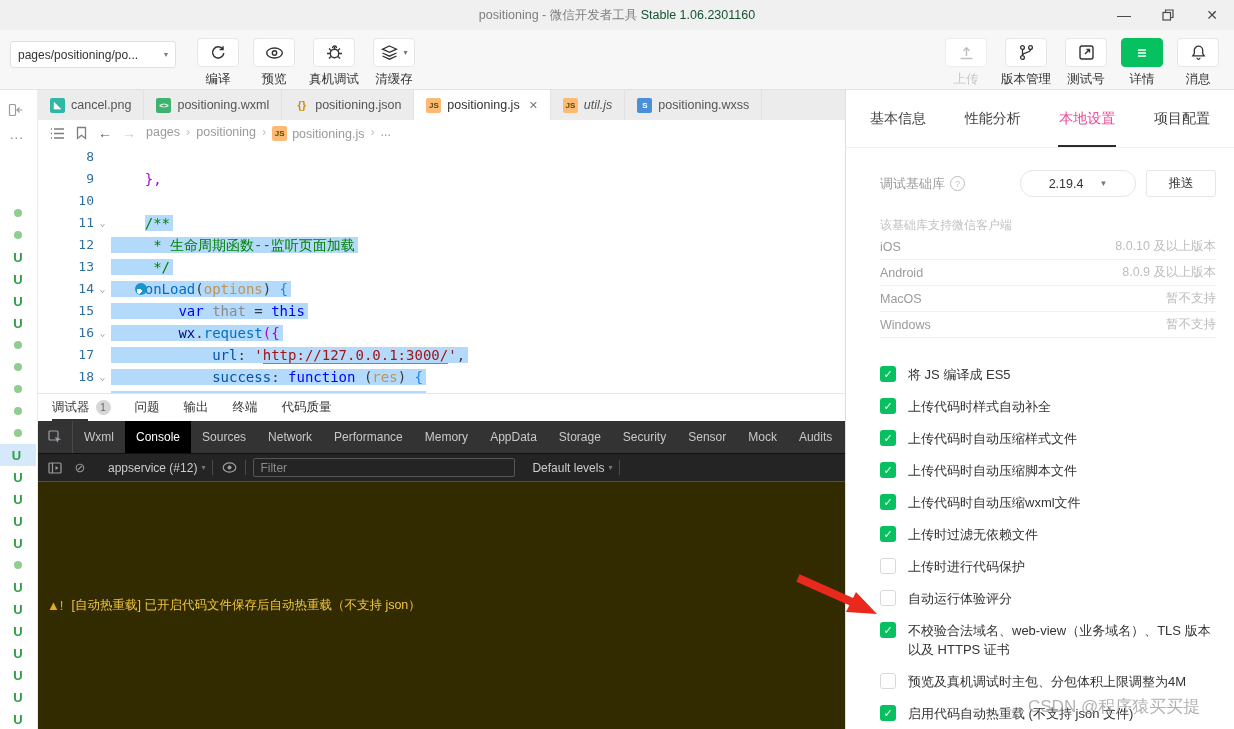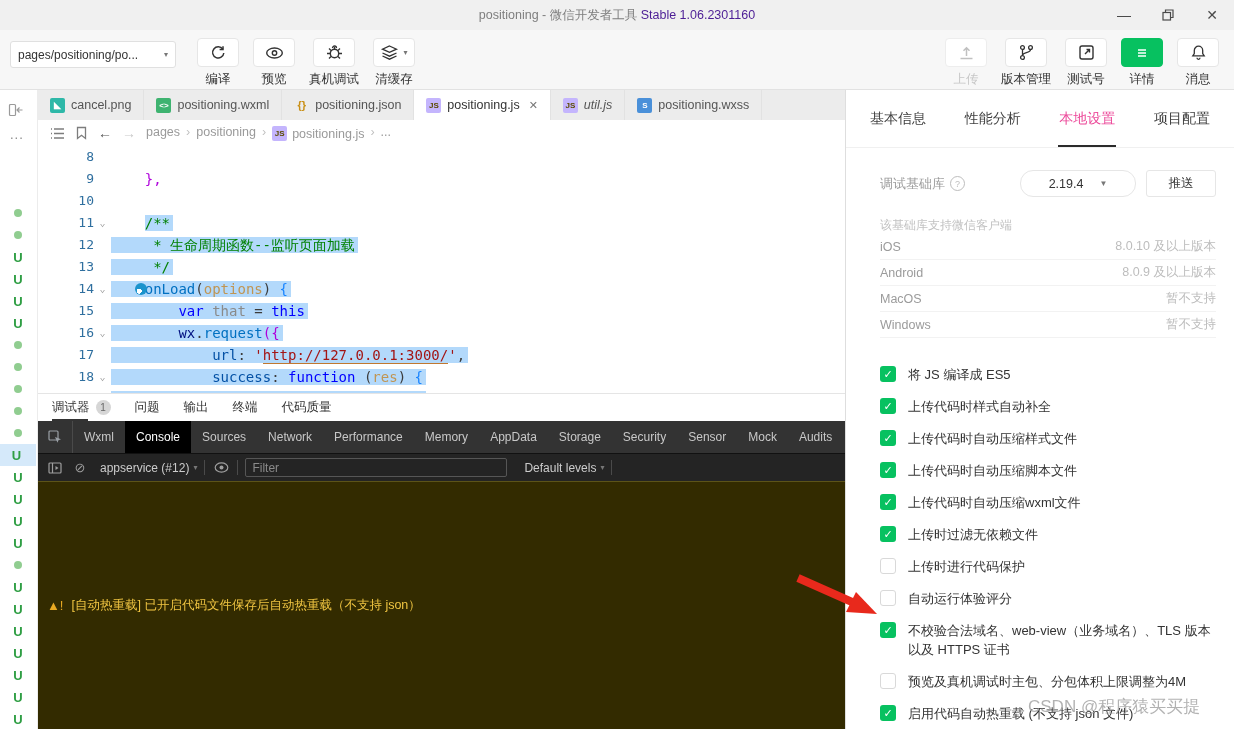--- a/index.html
+++ b/index.html
@@ -1,21 +1,21 @@
 <!DOCTYPE html>
 <html><head>
 <meta charset="utf-8">
 <style>
   html,body{margin:0;padding:0}
   body{width:1234px;height:729px;overflow:hidden;position:relative;background:#fff;
        font-family:"Liberation Sans",sans-serif;font-size:13px;color:#333}
   
   .titlebar{height:30px;background:#f0f0f0;display:flex;align-items:center;justify-content:center;position:relative}
   .titlebar .title{color:#7e7e7e;font-size:12.5px}
-  .titlebar .ver{color:#4c1d95}
+  .titlebar .ver{color:#14532d}
   .win-controls{position:absolute;right:0;top:0;height:30px;display:flex}
   .win-btn{width:44px;display:flex;align-items:center;justify-content:center;color:#4a4a4a;font-size:14px;cursor:default}
   
   .toolbar{height:60px;background:#f7f7f7;border-bottom:1px solid #e2e2e2;display:flex;justify-content:space-between;box-sizing:border-box;padding:8px 8px 0 16px}
   .tb-left,.tb-right,.tb-group{display:flex;align-items:flex-start}
   .compile-select{width:150px;height:25px;background:#fff;border:1px solid #e0e0e0;border-radius:3px;display:flex;align-items:center;justify-content:space-between;padding:0 7px;margin:3px 14px 0 -6px;font-size:12px;color:#333;white-space:nowrap;overflow:hidden}
   .caret{font-size:8px;color:#777;margin-left:4px}
   .tb-btn{display:flex;flex-direction:column;align-items:center;margin:0 7px}
   .tb-btn .icon-box{min-width:30px;height:27px;background:#fff;border:1px solid #e6e6e6;border-radius:4px;display:flex;align-items:center;justify-content:center;padding:0 5px}
   .tb-btn .lbl{font-size:12.5px;margin-top:4px;color:#333;white-space:nowrap}
@@ -33,21 +33,21 @@
   .ind.u{color:#2f9e44;font-size:13px;font-weight:bold}
   .ind.sel{background:#d5e9fa}
   
   .editor-col{width:807px;flex:none;display:flex;flex-direction:column;box-sizing:border-box}
   .tabbar{height:30px;background:#ececec;display:flex;align-items:stretch;overflow:hidden;flex:none}
   .etab{display:flex;align-items:center;padding:0 12px;font-size:12.5px;color:#555;border-right:1px solid #e2e2e2;white-space:nowrap;background:#ececec}
   .etab.active{background:#fff;color:#333}
   .etab.italic .etab-label{font-style:italic}
   .etab .close{margin-left:9px;color:#777;font-size:11px}
   .ficon{width:15px;height:15px;border-radius:2px;display:inline-flex;align-items:center;justify-content:center;font-size:8px;font-weight:bold;margin-right:6px;flex:none}
-  .ficon.js{background:#c4b5fd;color:#5b4a00}
+  .ficon.js{background:#fdba74;color:#5b4a00}
   .ficon.png{background:#2eb8a8;color:#fff;font-size:9px}
   .ficon.wxml{background:#3eb370;color:#fff}
   .ficon.json{background:transparent;color:#c99017;font-size:11px}
   .ficon.wxss{background:#4a90d9;color:#fff}
   .breadcrumb{height:26px;display:flex;align-items:center;padding-left:12px;color:#9a9a9a;font-size:12.5px;flex:none;background:#fff}
   .bc-icon{margin-right:10px;display:inline-flex;align-items:center}
   .bc-back{color:#555;font-size:14px}
   .bc-fwd{color:#c9c9c9;font-size:14px}
   .bc-sep{margin:0 6px;color:#c0c0c0}
   .bc-item{color:#9a9a9a;display:inline-flex;align-items:center}
@@ -68,21 +68,21 @@
   .btabs{height:27px;border-top:1px solid #e5e5e5;display:flex;align-items:stretch;padding-left:14px;background:#fff;flex:none}
   .btab{margin-right:24px;font-size:12.5px;color:#333;display:flex;align-items:center;position:relative}
   .btab.active::after{content:"";position:absolute;left:0;bottom:0;width:36px;height:2px;background:#333}
   .badge{width:15px;height:15px;border-radius:50%;background:#d6d6d6;color:#666;font-size:10px;display:inline-flex;align-items:center;justify-content:center;margin-left:6px}
   .dtabs{height:32px;background:#333;display:flex;align-items:stretch;color:#c8c8c8;font-size:12px;overflow:hidden;flex:none}
   .inspect{width:34px;display:flex;align-items:center;justify-content:center;border-right:1px solid #4a4a4a;flex:none}
   .dtab{padding:0 11px;display:flex;align-items:center;white-space:nowrap}
   .dtab.active{background:#000;color:#fff}
   .ctoolbar{height:27px;background:#242424;display:flex;align-items:center;color:#9e9e9e;font-size:12px;gap:7px;padding:0 8px;flex:none;border-top:1px solid #111}
   .cicon{display:inline-flex;align-items:center;justify-content:center;width:18px;font-size:13px;color:#9e9e9e}
-  .cselect{color:#ccc;display:inline-flex;align-items:center;margin-left:4px;white-space:nowrap}
+  .cselect{color:#ccc;display:inline-flex;align-items:center;margin-left:12px;white-space:nowrap}
   .csep{width:1px;height:15px;background:#4a4a4a}
   .filter{width:248px;height:17px;background:#242424;border:1px solid #565656;border-radius:2px;color:#9e9e9e;font-size:12px;padding:0 6px;outline:none;font-family:"Liberation Sans",sans-serif}
   .filter::placeholder{color:#8a8a8a}
   .levels{color:#ccc;margin-left:10px;display:inline-flex;align-items:center;white-space:nowrap}
   .warnbar{flex:1;background:#332b00;border-top:1px solid #5c5318;display:flex;align-items:center;padding:0 9px;color:#f0c541;font-size:12.5px;gap:8px;min-height:23px}
   .warn-icon{color:#e8a922;font-size:13px}
   
   .rpanel{flex:1;border-left:1px solid #dedede;background:#fff;display:flex;flex-direction:column;overflow:hidden;box-sizing:border-box}
   .rtabs{height:57px;display:flex;align-items:stretch;justify-content:space-between;padding:0 24px;border-bottom:1px solid #f0f0f0;flex:none}
   .rtab{font-size:14px;color:#3f3f3f;display:flex;align-items:center;position:relative}

